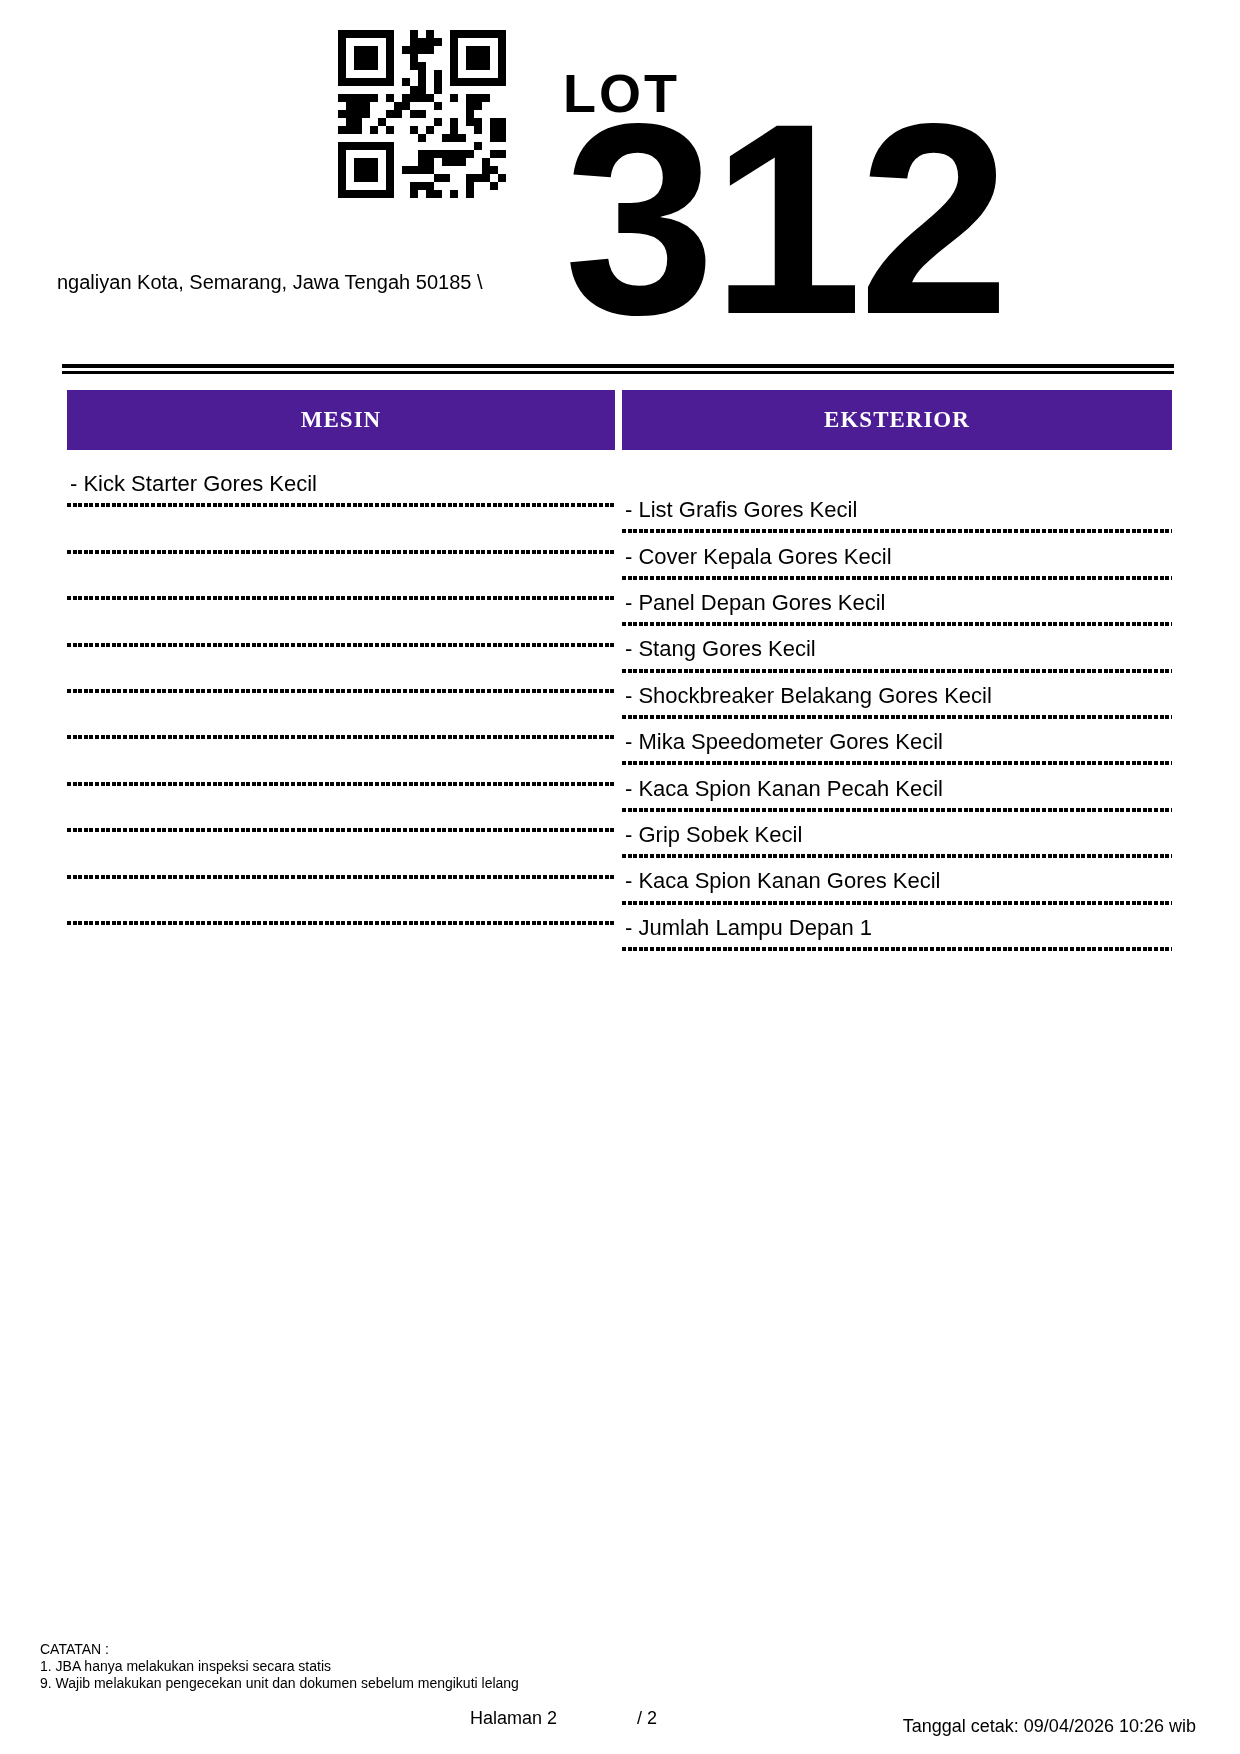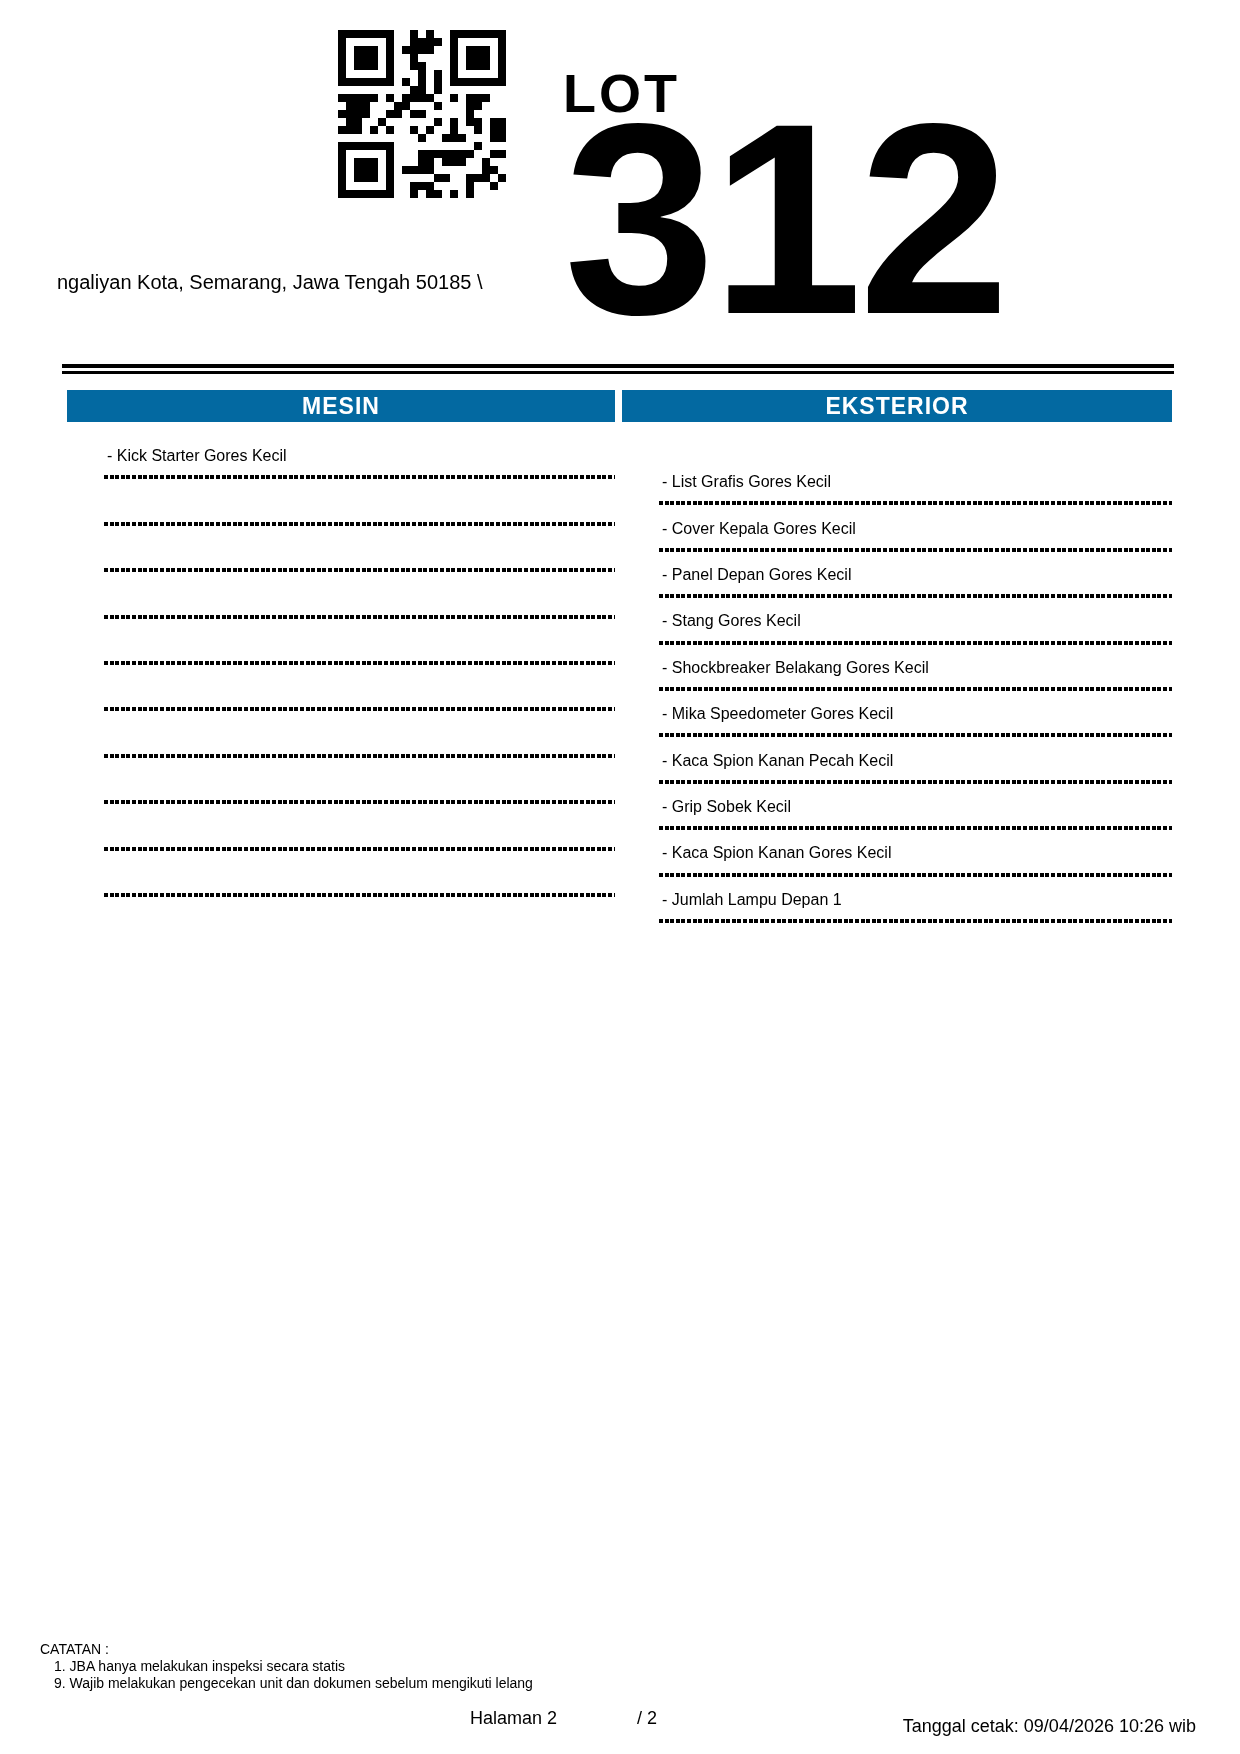--- a/index.html
+++ b/index.html
@@ -37,44 +37,43 @@
   
   .columns {
     position:absolute; left:67px; top:390px; width:1105px;
     display:flex; gap:7px;
   }
   .col { display:flex; flex-direction:column; }
   .col-mesin { width:548px; }
   .col-eksterior { width:550px;gap:30px; }
 
   .col-header {
-    height:32px; background:#0369a1; color:#fff;
+    height:60px; background:#4c1d95; color:#fff;
     display:flex; align-items:center; justify-content:center;
-    font-size:23px; font-weight:bold; letter-spacing:1px;
+    font-size:23px; font-weight:bold; letter-spacing:1px;font-family:Liberation Serif, serif;
   }
 
   .list { margin-top:7px; }
   .col-mesin .list { margin-top:11px; }
 
   .row {
     height:46.4px; display:flex; align-items:center;
-    font-size:16px; padding-left:3px; white-space:nowrap; overflow:hidden;
+    font-size:22px; padding-left:3px; white-space:nowrap; overflow:hidden;
     background-image:repeating-linear-gradient(to right, #000 0 4px, transparent 4px 5.6px);
     background-size:100% 4px;
     background-position:0 100%;
     background-repeat:no-repeat;
-    margin-left:37px;
   }
 
   
   .catatan {
     position:absolute; left:40px; top:1641px;
     font-size:14px; line-height:17px;
   }
-  .catatan .item { margin-left:14px; }
+  .catatan .item { }
 
   .halaman  { position:absolute; left:470px; top:1708px; font-size:18px; }
   .halaman-total { position:absolute; left:637px; top:1708px; font-size:18px; }
   .tanggal  { position:absolute; right:44px; top:1716px; font-size:18px; }
 </style>
 </head>
 <body>
 
 <div class="page">
 

